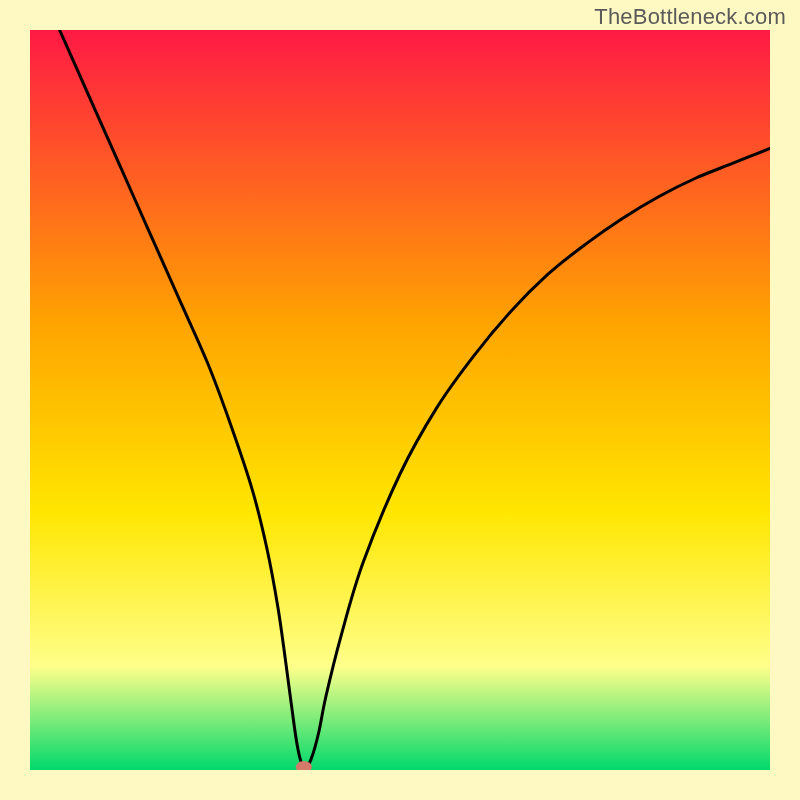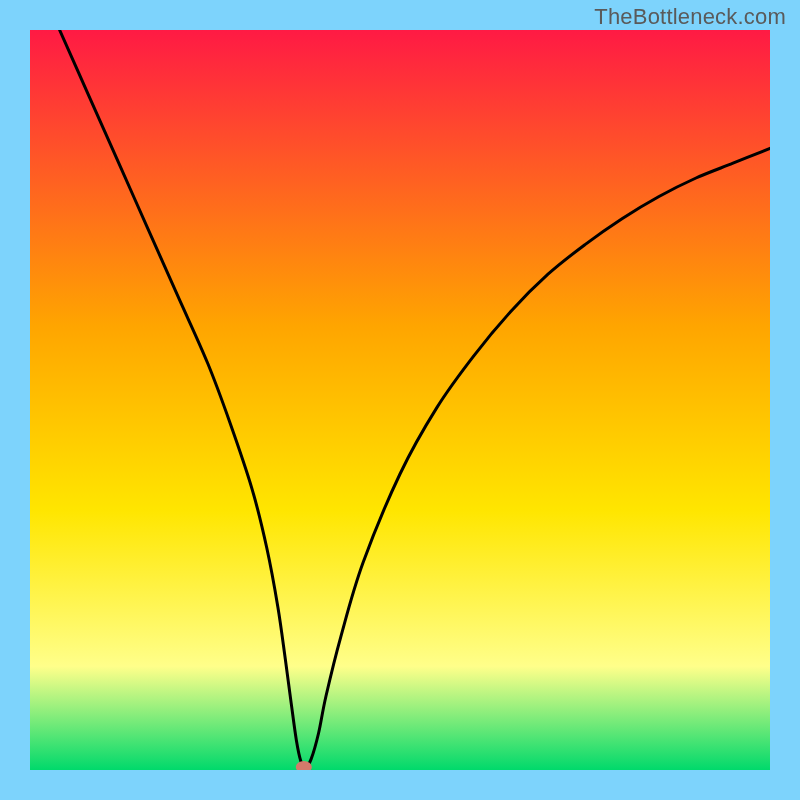--- a/index.html
+++ b/index.html
@@ -1,20 +1,20 @@
 <!DOCTYPE html>
 <html><head>
 <meta charset="utf-8">
 <style>
   * { margin: 0; padding: 0; box-sizing: border-box; }
   html, body { width: 800px; height: 800px; overflow: hidden; background: #000; }
   .frame {
     width: 800px;
     height: 800px;
-    background: #7dd3fc;
+    background: #fef9c3;
     position: relative;
   }
   .watermark {
     position: absolute;
     top: 4px;
     right: 14px;
     font-family: Arial, Helvetica, sans-serif;
     font-size: 22px;
     color: #5a5a5a;
     font-weight: 500;

